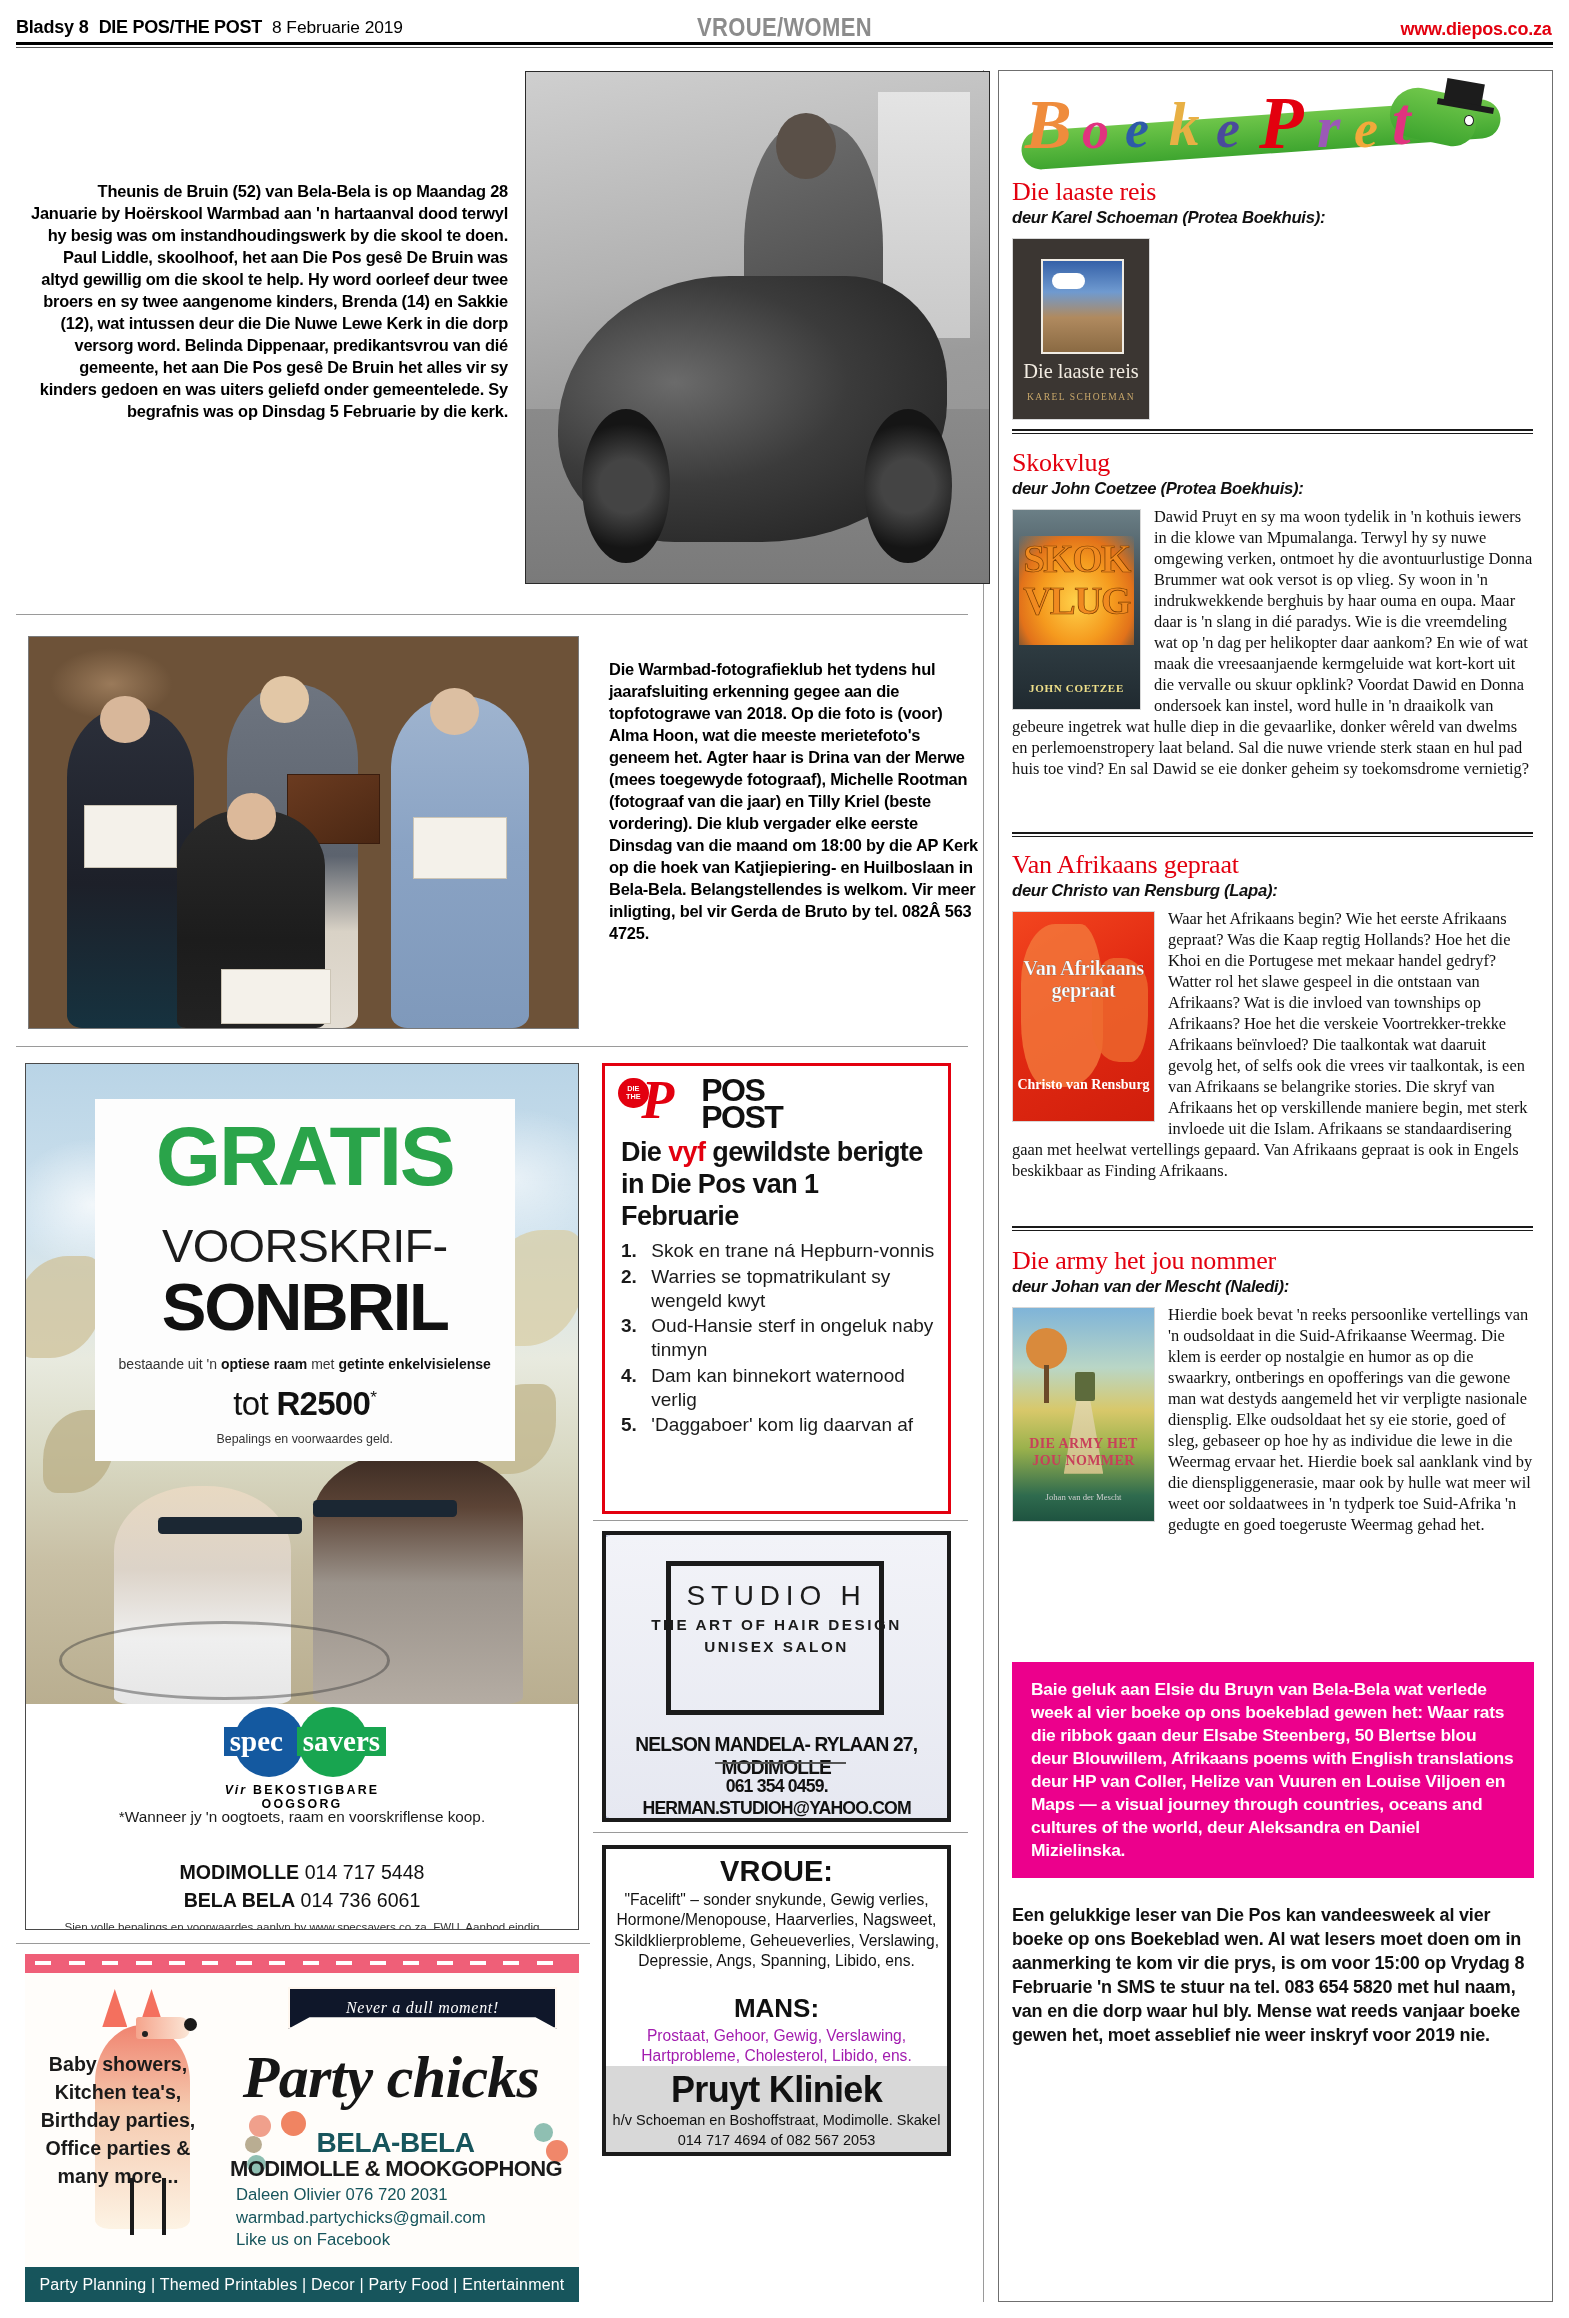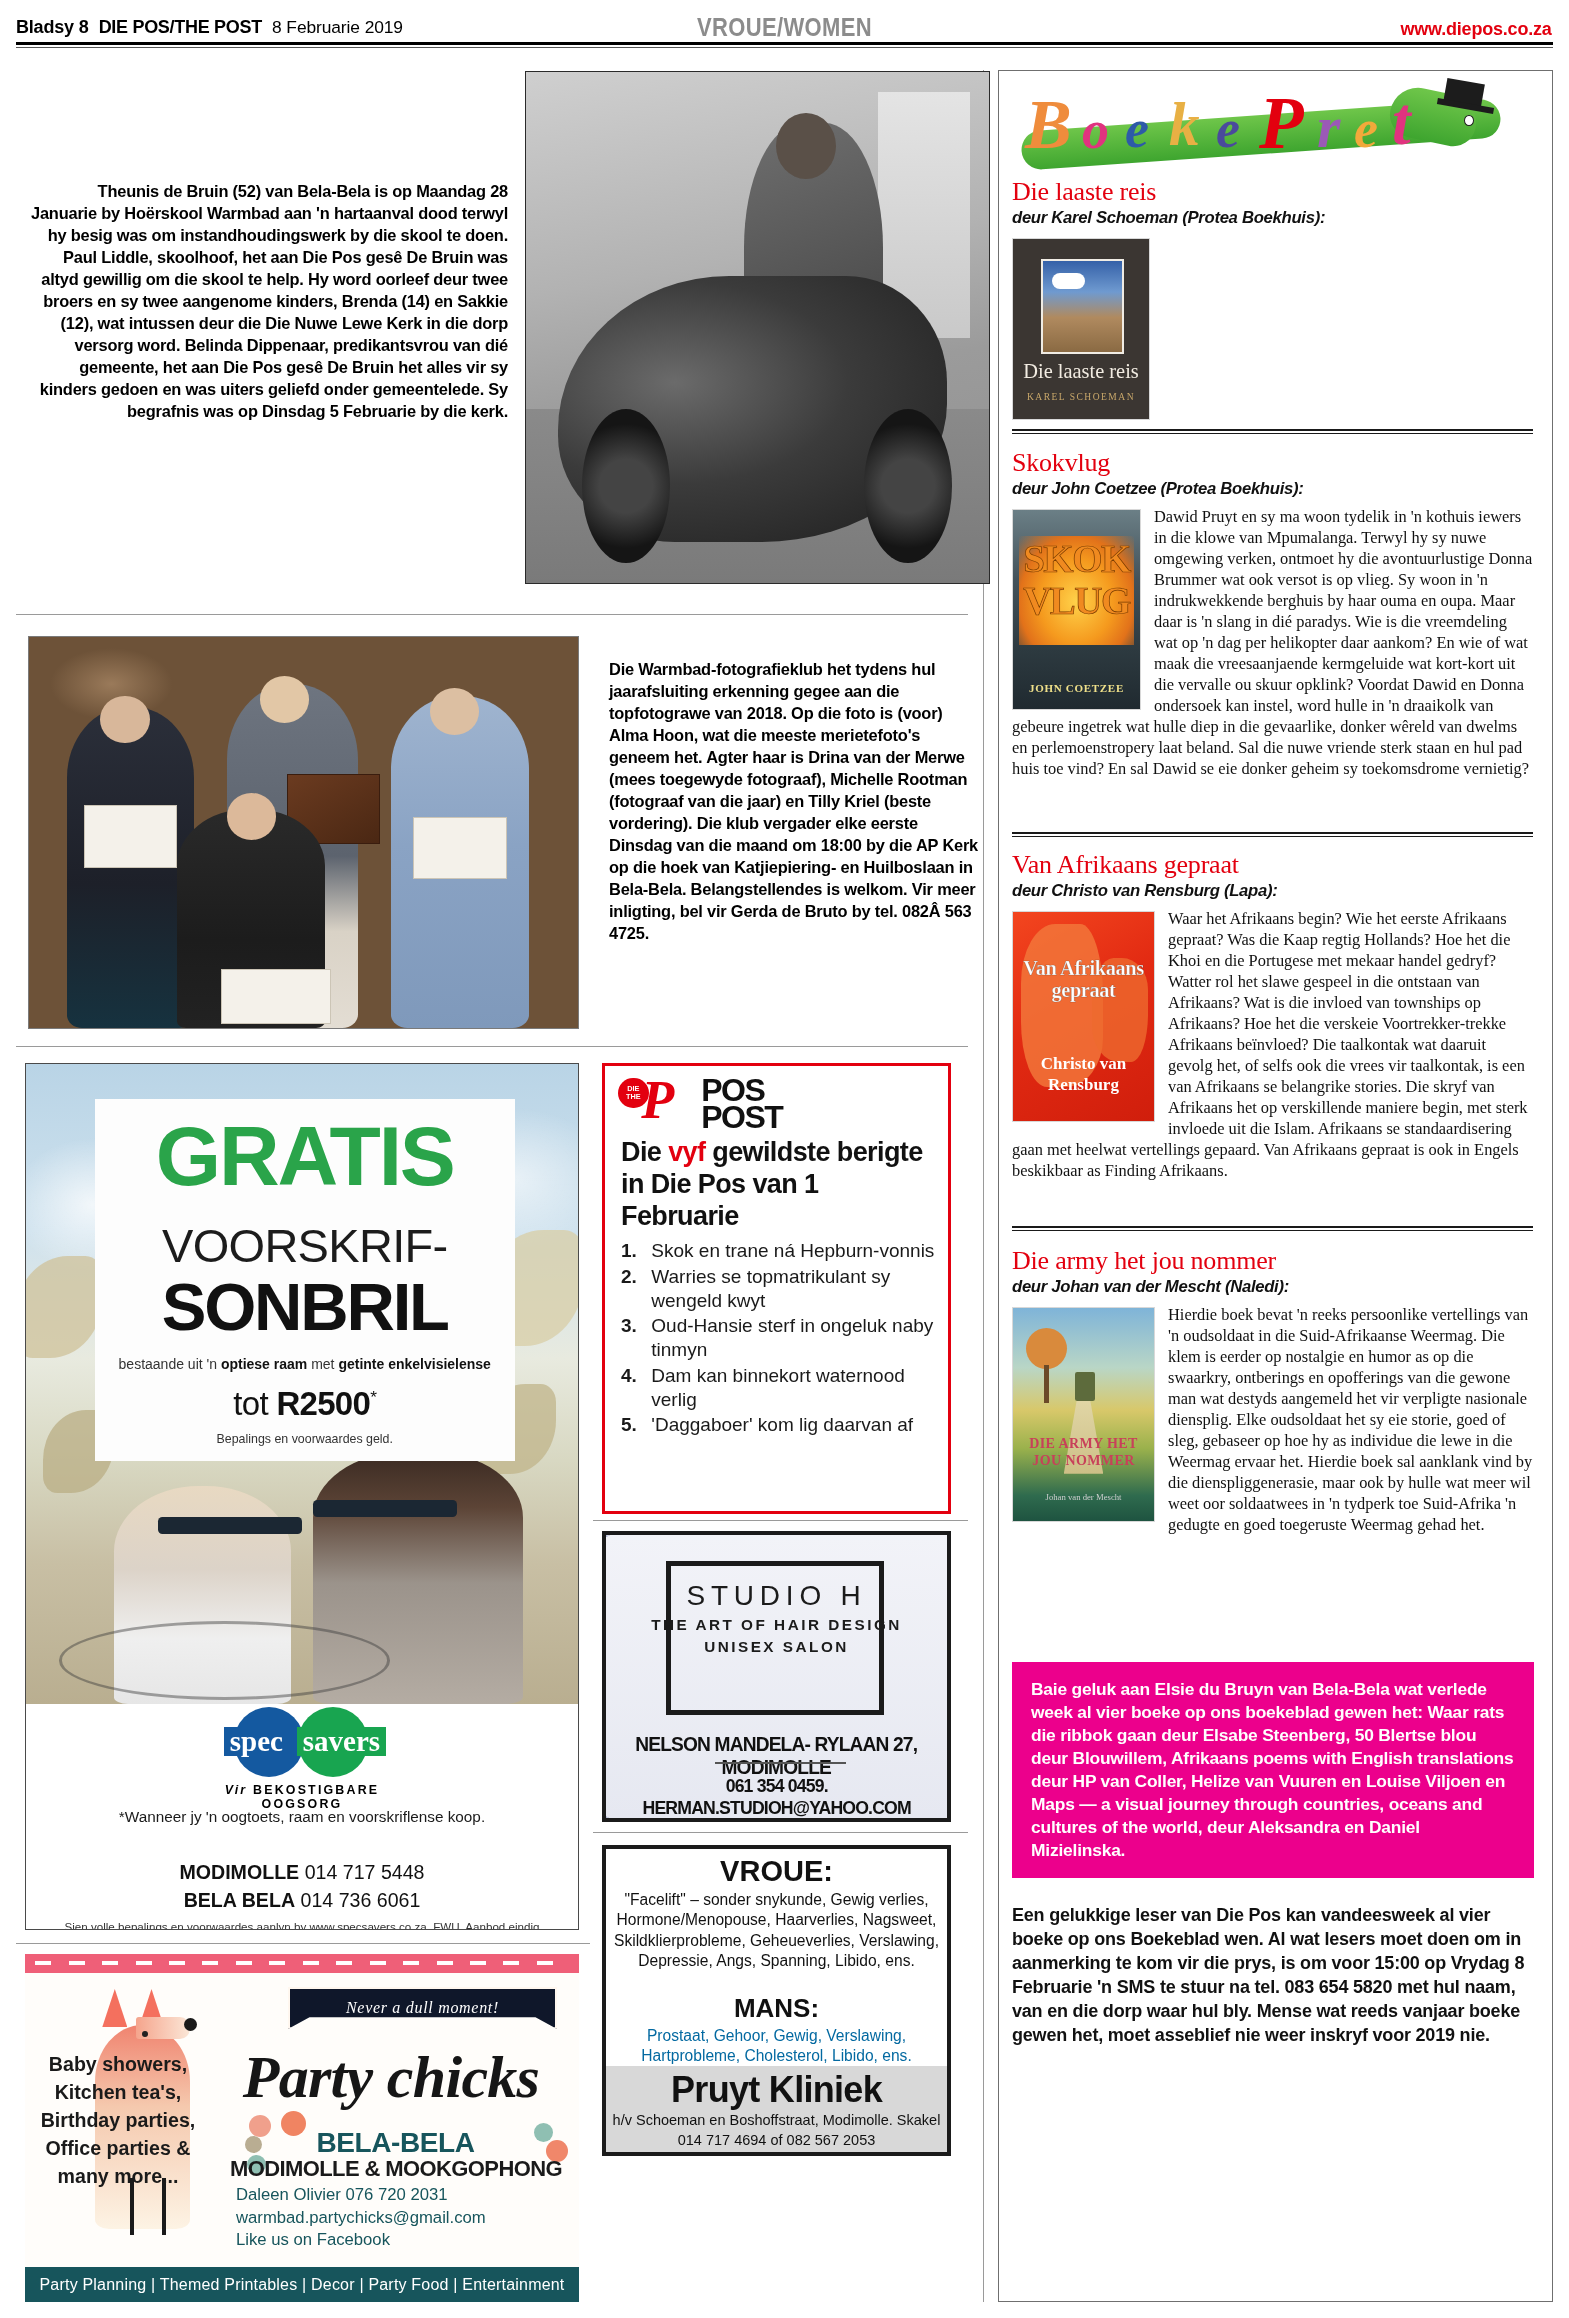--- a/index.html
+++ b/index.html
@@ -281,21 +281,21 @@
     position:absolute; left:602px; top:1845px; width:349px; height:311px;
     border:4.4px solid #1b1b1b; overflow:hidden; background:#fff;
   }
   .sc-h1 { position:absolute; left:0; right:0; top:5.8px; text-align:center;
     font-size:29px; font-weight:700; color:#111; letter-spacing:0px; }
   .sc-p1 { position:absolute; left:5.8px; right:5.8px; top:41px; text-align:center;
     font-size:15.6px; line-height:20.4px; color:#111; }
   .sc-h2 { position:absolute; left:0; right:0; top:144px; text-align:center;
     font-size:26px; font-weight:700; color:#111; }
   .sc-p2 { position:absolute; left:5.8px; right:5.8px; top:177px; text-align:center;
-    font-size:15.6px; line-height:20.4px; color:#0369a1; }
+    font-size:15.6px; line-height:20.4px; color:#a21caf; }
   .sc-black { position:absolute; left:0; right:0; top:224px; height:57px;
     background:#1b1b1b; color:#fff; display:flex; align-items:center; justify-content:center;
     text-align:center; font-size:14.5px; line-height:18px; font-weight:700; font-style:italic;
     padding:0 7.3px; }
   .sc-grey { position:absolute; left:0; right:0; bottom:0; height:86px; background:#d8d8d8; }
   .sc-name { position:absolute; left:0; right:0; top:2.9px; text-align:center;
     font-size:36px; font-weight:700; color:#111; letter-spacing:-0.7px; }
   .sc-addr { position:absolute; left:4.4px; right:4.4px; top:45px; text-align:center;
     font-size:14.5px; line-height:19.6px; color:#111; }
 
@@ -358,21 +358,21 @@
   .cov3 { width:143px; height:211px; position:relative;
     background:linear-gradient(150deg,#f3461f 0%,#e22a12 45%,#d01e0c 100%); }
   .cov3 .land { position:absolute; left:6%; top:6%; width:58%; height:78%;
     background:#f2763a; border-radius:42% 28% 46% 32% / 36% 44% 30% 40%; opacity:.85; }
   .cov3 .land2 { position:absolute; right:4%; top:22%; width:40%; height:50%;
     background:#ee6a2e; border-radius:38% 46% 30% 48% / 44% 30% 46% 34%; opacity:.8; }
   .cov3 .t { position:absolute; left:5.8px; right:5.8px; top:45px; text-align:center;
     color:#fff; font-size:20.4px; font-weight:700; line-height:22px; letter-spacing:-0.4px;
     -webkit-text-stroke:0.7px rgba(0,0,0,.25); }
   .cov3 .a { position:absolute; left:0; right:0; bottom:26px; text-align:center;
-    color:#fff; font-size:17px; font-weight:700; }
+    color:#fff; font-size:14px; font-weight:700; }
 
   .cov4 { width:143px; height:215px; position:relative;
     background:linear-gradient(180deg,#7fb4d8 0%,#b9d6c6 28%,#d8c86a 48%,#9ab14c 66%,#2f6b4e 88%,#1e5340 100%); }
   .cov4 .tree { position:absolute; left:13px; top:20.4px; width:41px; height:41px;
     border-radius:50%; background:#d98a3c; }
   .cov4 .trunk { position:absolute; left:30.5px; top:57px; width:5.1px; height:38px; background:#6b4a28; }
   .cov4 .road { position:absolute; left:36%; top:34%; width:28%; height:44%;
     background:linear-gradient(180deg,#e6dcae,#cdbf86); clip-path:polygon(42% 0,58% 0,100% 100%,0 100%); }
   .cov4 .veh { position:absolute; left:44%; top:30%; width:14%; height:14%;
     background:#5d6b3c; border-radius:2.2px; }

